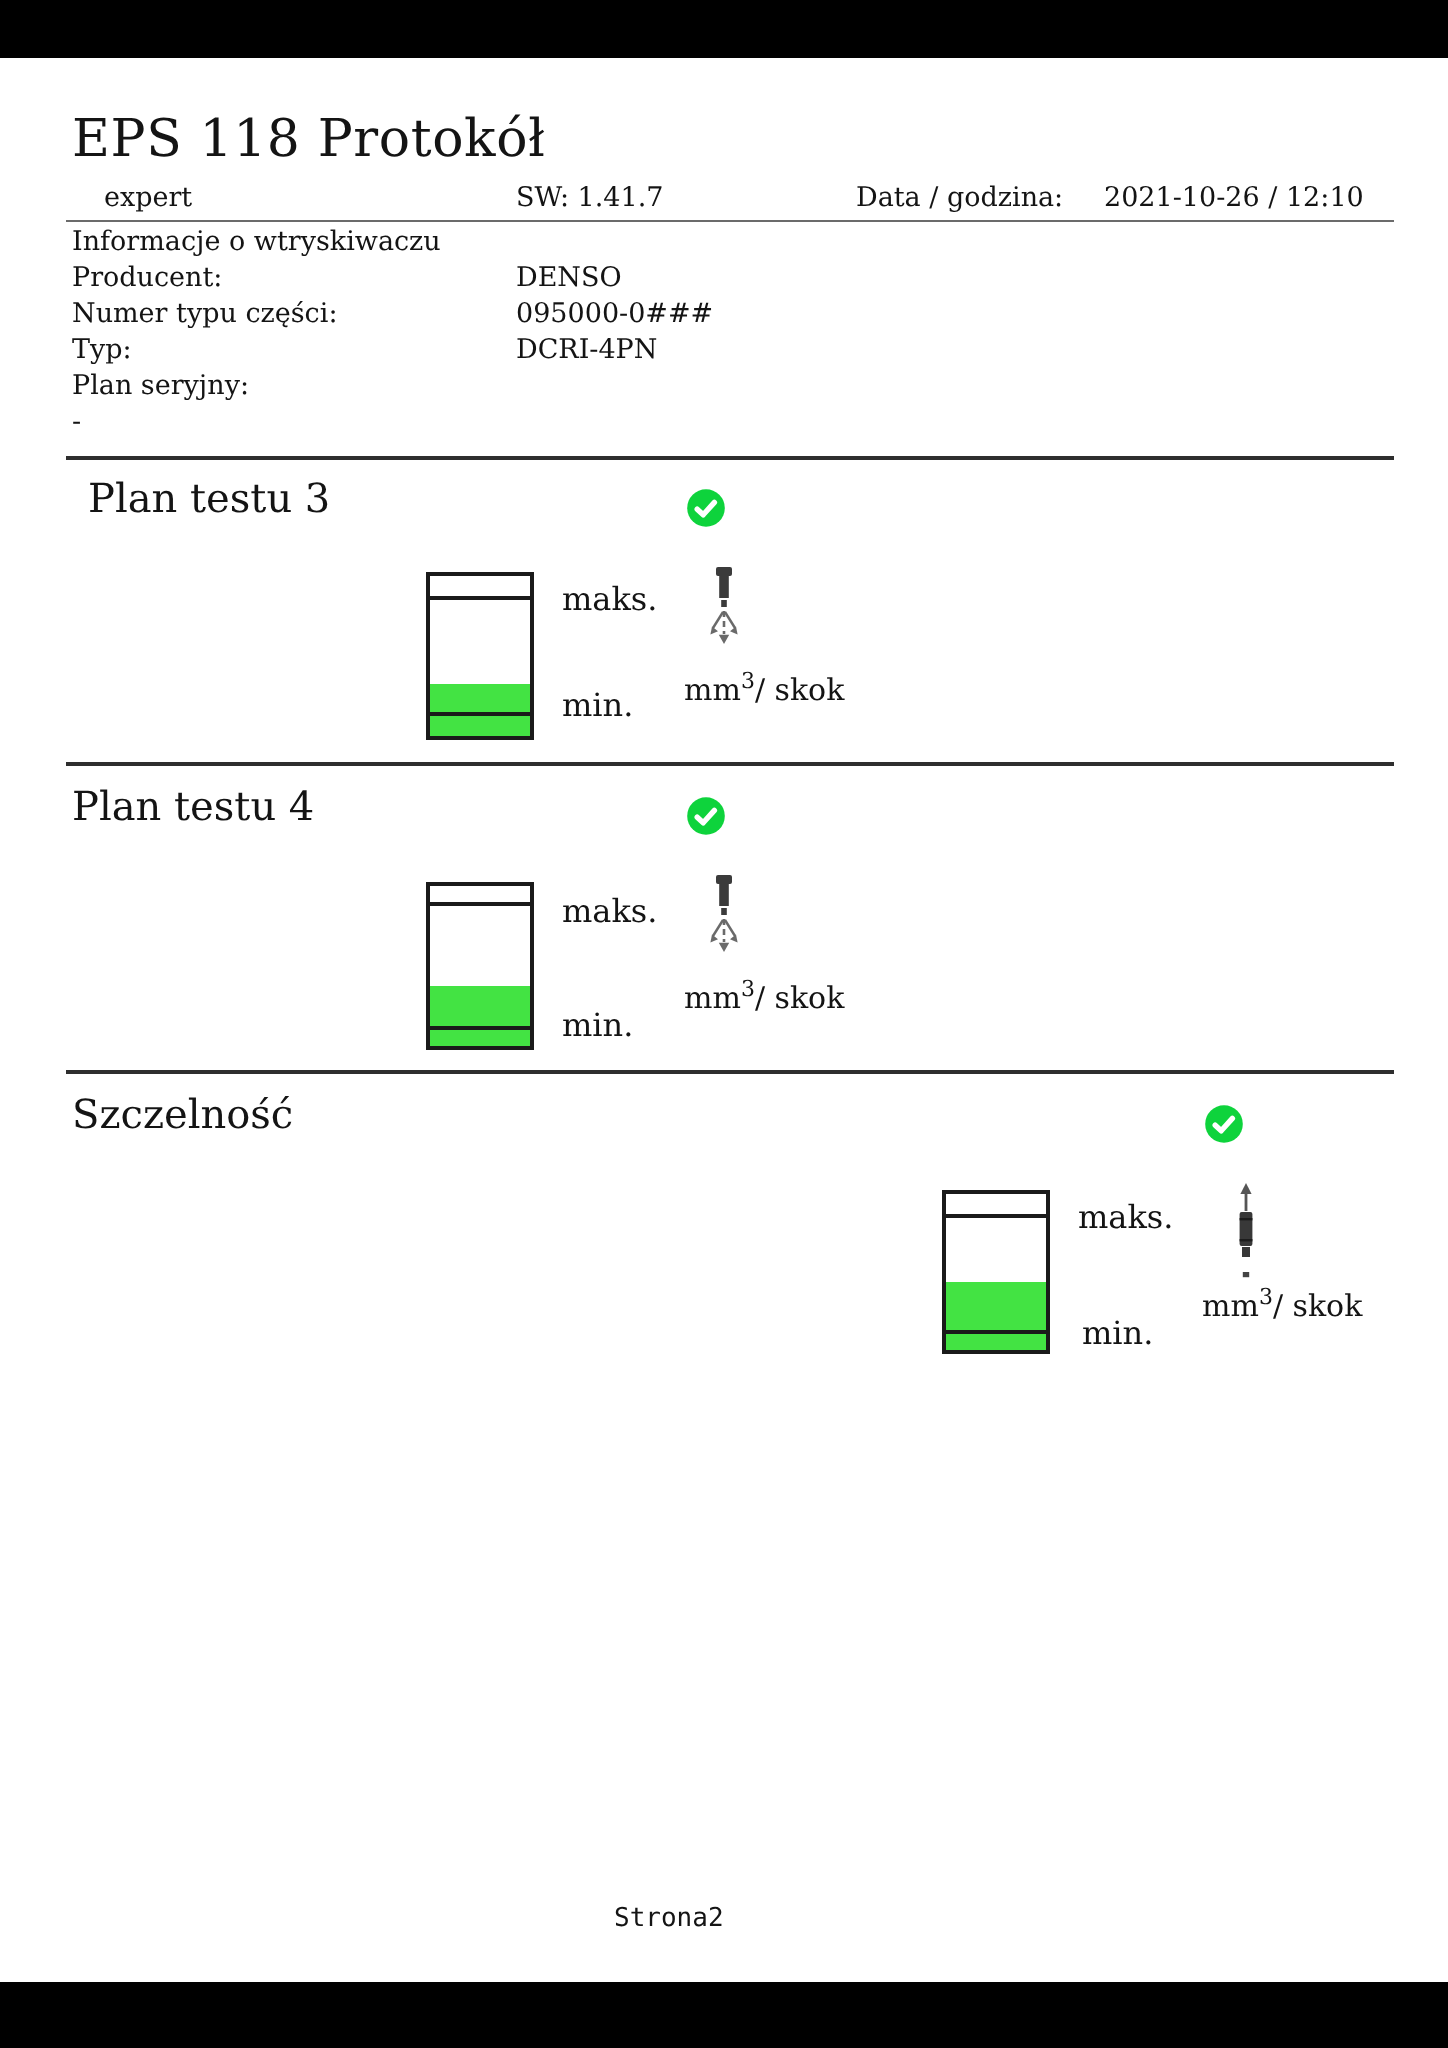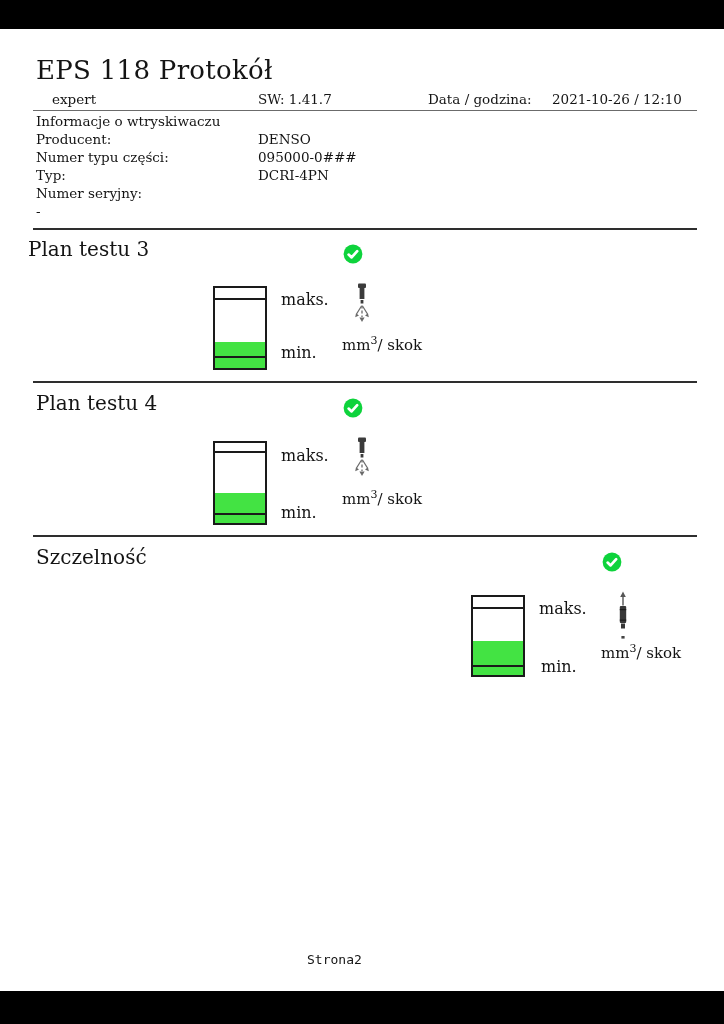--- a/index.html
+++ b/index.html
@@ -26,21 +26,21 @@
   .info{font-size:13.5px;white-space:nowrap;}
   .info-h{left:36px;top:113px;}
   .ir-l{left:36px;}
   .ir-v{left:258px;}
   .r0{top:131px}.r1{top:149px}.r2{top:167px}.r3{top:185px}.r4{top:203px}
 
   .divider{left:33px;width:664px;height:2px;background:#2e2e2e;}
   .d1{top:228px}.d2{top:381px}.d3{top:535px}
 
   .sec-title{font-size:20px;white-space:nowrap;}
-  .st0{left:28px;top:237px}.st1{left:36px;top:391px}.st2{left:36px;top:545px}
+  .st0{left:44px;top:237px}.st1{left:36px;top:391px}.st2{left:36px;top:545px}
 
   .check{width:20px;height:20px;}
   .ck0{left:343px;top:244px}.ck1{left:343px;top:398px}.ck2{left:602px;top:552px}
 
   .gauge{border:2px solid #1a1a1a;background:#fff;box-sizing:border-box;}
   .g0{left:213px;top:286px;width:54px;height:84px}
   .g1{left:213px;top:441px;width:54px;height:84px}
   .g2{left:471px;top:595px;width:54px;height:82px}
   .g-green{position:absolute;left:0;right:0;bottom:0;top:60%;background:var(--gauge-green,#43e343);}
   .g-line{position:absolute;left:0;right:0;height:2px;background:#1a1a1a;}
@@ -79,21 +79,21 @@
   <div class="abs rule-header"></div>
 
   <span class="abs info info-h">Informacje o wtryskiwaczu</span>
 
   <span class="abs info ir-l r0">Producent:</span>
   <span class="abs info ir-v r0">DENSO</span>
   <span class="abs info ir-l r1">Numer typu części:</span>
   <span class="abs info ir-v r1">095000-0###</span>
   <span class="abs info ir-l r2">Typ:</span>
   <span class="abs info ir-v r2">DCRI-4PN</span>
-  <span class="abs info ir-l r3">Numer seryjny:</span>
+  <span class="abs info ir-l r3">Plan seryjny:</span>
   <span class="abs info ir-l r4">-</span>
 
   <div class="abs divider d1"></div>
 
   <span class="abs sec-title st0">Plan testu 3</span>
   <svg class="abs check ck0" viewBox="0 0 20 20">
     <circle cx="10" cy="10" r="9.4" fill="var(--check-green,#0ed33c)"></circle>
     <path d="M5.6 10.6 L8.6 13.4 L14.2 7.2" stroke="#fff" stroke-width="2.7" fill="none" stroke-linecap="round" stroke-linejoin="round"></path>
   </svg>
   <div class="abs gauge g0">

